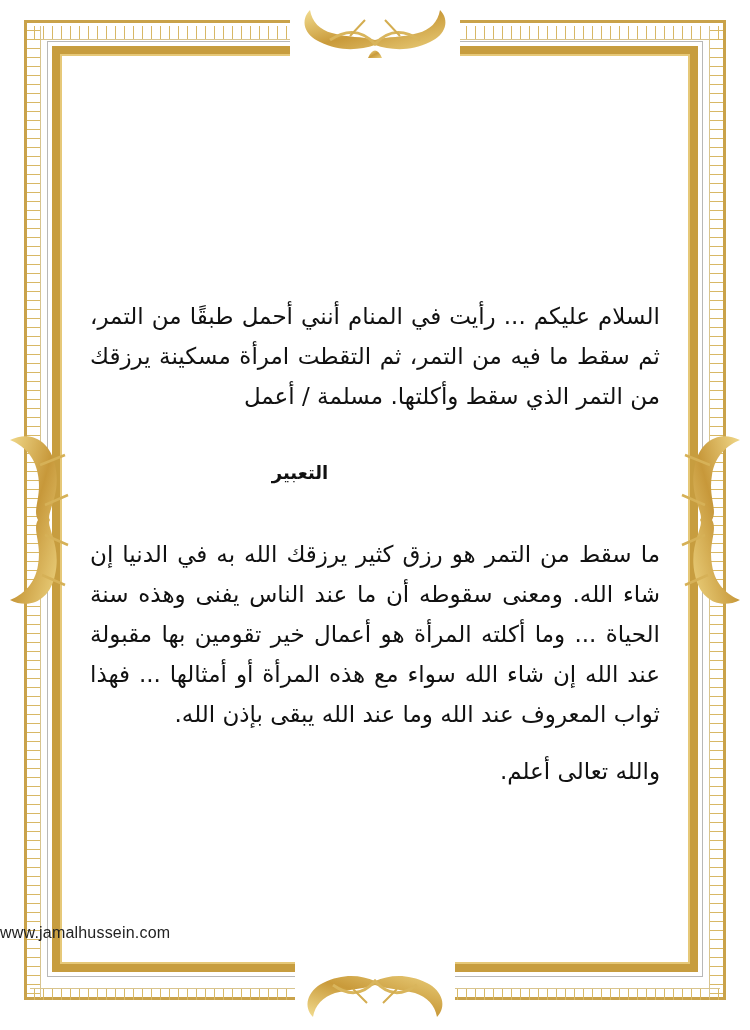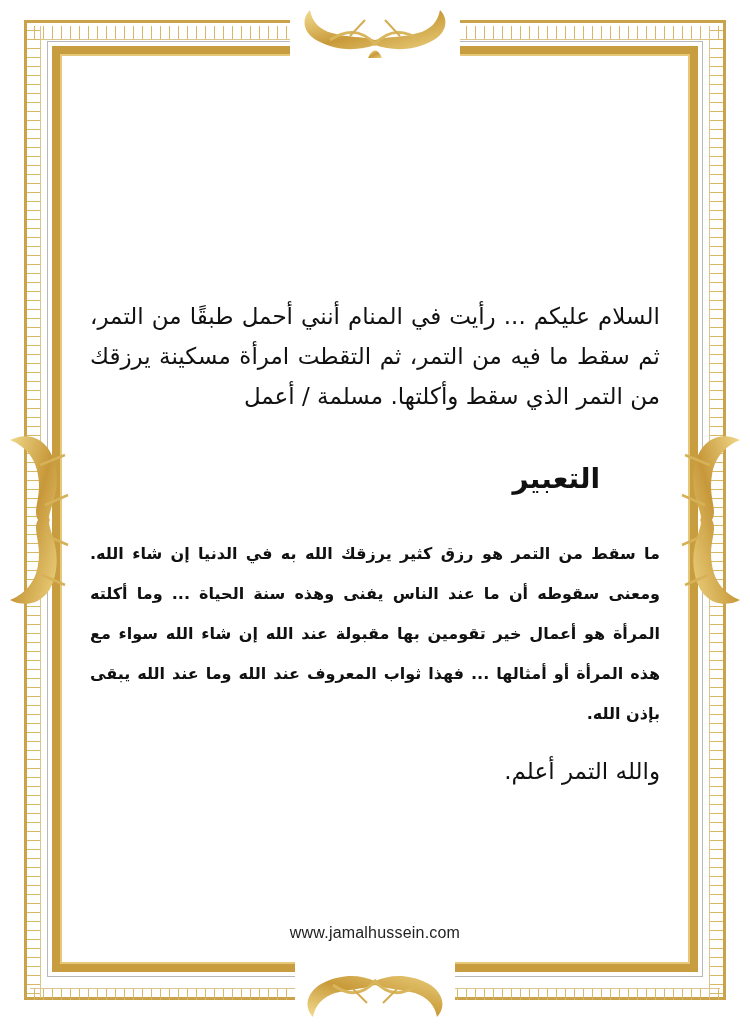--- a/index.html
+++ b/index.html
@@ -14,24 +14,24 @@
   .inner-thick { position:absolute; left:52px; top:46px; width:646px; height:926px; border:8px solid #c79d3f; box-sizing:border-box; box-shadow: inset 0 0 0 2px #e6c878; }
   .inner-thin { position:absolute; left:47px; top:41px; width:656px; height:936px; border:1px solid #b8b8b8; box-sizing:border-box; }
   .ornament { position:absolute; background:#ffffff; }
   .ornament svg { display:block; }
   .orn-top { left:290px; top:0px; width:170px; height:70px; }
   .orn-bottom { left:295px; top:955px; width:160px; height:70px; }
   .orn-left { left:0px; top:425px; width:95px; height:190px; background:transparent; }
   .orn-right { left:655px; top:425px; width:95px; height:190px; background:transparent; }
   .content { position:absolute; left:90px; width:570px; direction:rtl; text-align:justify; color:#111; font-family:"DejaVu Sans", sans-serif; }
   .question { top:296px; font-size:23px; line-height:40px; text-align-last:right; }
-  .heading { position:absolute; top:462px; left:0; width:600px; text-align:right; direction:rtl; font-size:28px; font-weight:bold; color:#111; }
-  .answer { top:534px; font-size:16px; line-height:40px; text-align-last:right;font-weight:bold; }
+  .heading { position:absolute; top:462px; left:0; width:600px; text-align:center; direction:rtl; font-size:18px; font-weight:bold; color:#111; }
+  .answer { top:534px; font-size:23px; line-height:40px; text-align-last:right; }
   .closing { position:absolute; top:758px; left:90px; width:570px; direction:rtl; text-align:right; font-size:23px; color:#111; }
-  .website { position:absolute; top:924px; left:0; width:750px; text-align:center; font-family:"Liberation Sans", sans-serif; font-size:16px; color:#222; letter-spacing:0.2px; }
+  .website { position:absolute; top:924px; left:0; width:750px; text-align:left; font-family:"Liberation Sans", sans-serif; font-size:16px; color:#222; letter-spacing:0.2px; }
 </style>
 </head>
 <body>
 
 <div class="frame">
   <div class="outer-line"></div>
   <div class="chain top"></div>
   <div class="chain bottom"></div>
   <div class="chain left"></div>
   <div class="chain right"></div>
@@ -94,15 +94,15 @@
     </svg>
   </div>
 </div>
 
 <div class="content question">السلام عليكم ... رأيت في المنام أنني أحمل طبقًا من التمر، ثم سقط ما فيه من التمر، ثم التقطت امرأة مسكينة يرزقك من التمر الذي سقط وأكلتها. مسلمة / أعمل</div>
 
 <div class="heading">التعبير</div>
 
 <div class="content answer">ما سقط من التمر هو رزق كثير يرزقك الله به في الدنيا إن شاء الله. ومعنى سقوطه أن ما عند الناس يفنى وهذه سنة الحياة ... وما أكلته المرأة هو أعمال خير تقومين بها مقبولة عند الله إن شاء الله سواء مع هذه المرأة أو أمثالها ... فهذا ثواب المعروف عند الله وما عند الله يبقى بإذن الله.</div>
 
-<div class="closing">والله التمر أعلم.</div>
+<div class="closing">والله تعالى أعلم.</div>
 
 <div class="website">www.jamalhussein.com</div>
 
 </body></html>

